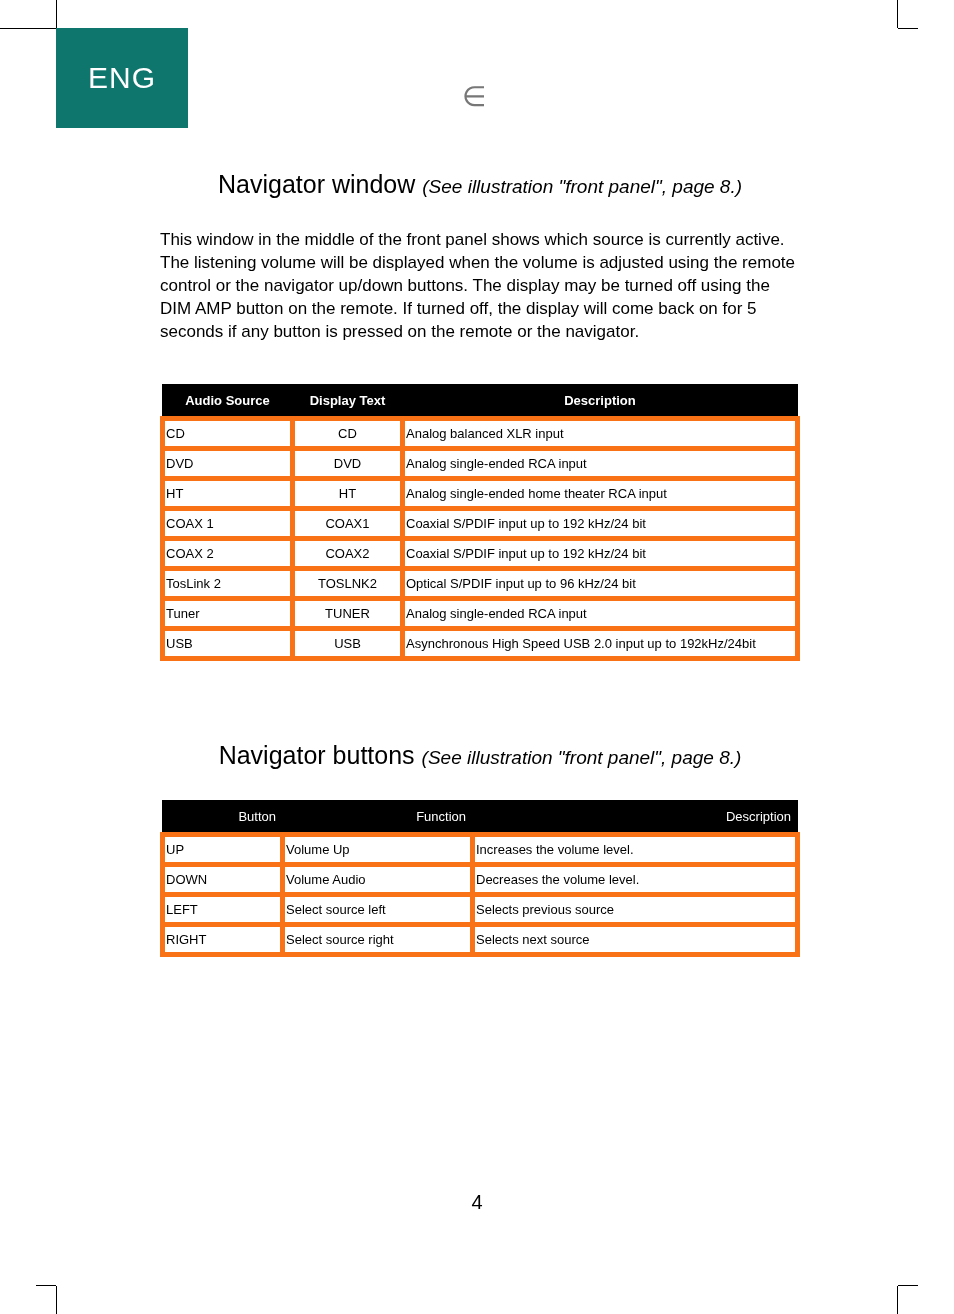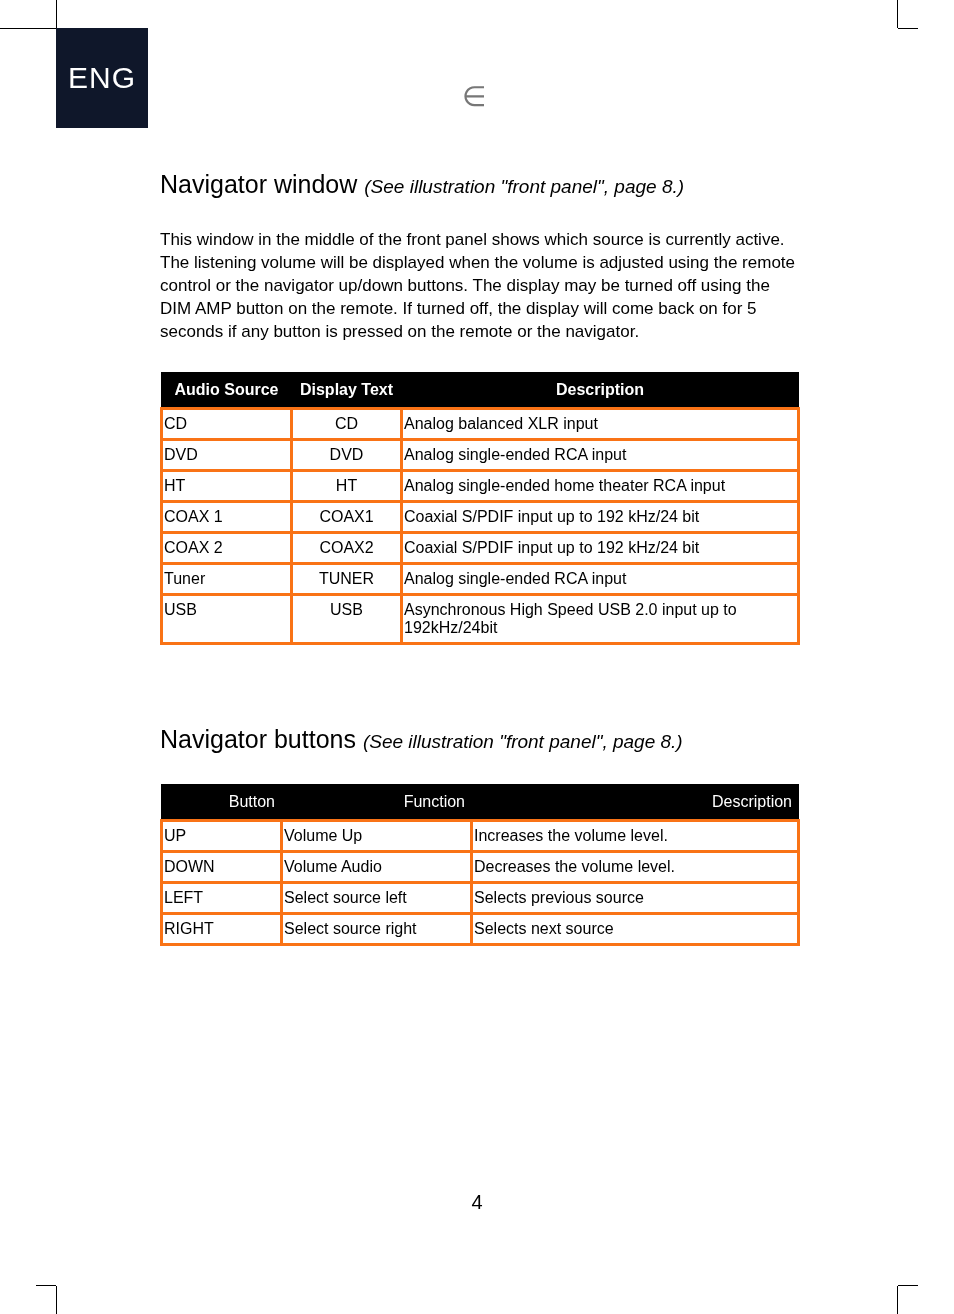--- a/index.html
+++ b/index.html
@@ -5,29 +5,29 @@
   html,body{margin:0;padding:0;background:#fff;font-family:"Futura","Century Gothic","Trebuchet MS",sans-serif;color:#000;}
   .page{position:relative;width:954px;height:1314px;margin:0 auto;background:#fff;}
   .crop-tl{position:absolute;top:28px;left:0;width:56px;height:0;border-top:1px solid #000;}
   .crop-tl2{position:absolute;top:0;left:56px;width:0;height:28px;border-left:1px solid #000;}
   .crop-tr{position:absolute;top:28px;right:36px;width:20px;height:0;border-top:1px solid #000;}
   .crop-tr2{position:absolute;top:0;right:56px;width:0;height:28px;border-left:1px solid #000;}
   .crop-bl{position:absolute;bottom:28px;left:36px;width:20px;height:0;border-top:1px solid #000;}
   .crop-bl2{position:absolute;bottom:0;left:56px;width:0;height:28px;border-left:1px solid #000;}
   .crop-br{position:absolute;bottom:28px;right:36px;width:20px;height:0;border-top:1px solid #000;}
   .crop-br2{position:absolute;bottom:0;right:56px;width:0;height:28px;border-left:1px solid #000;}
-  .lang-block{position:absolute;top:28px;left:56px;width:92px;height:100px;background:#0f172a;color:#fff;display:flex;align-items:center;justify-content:center;font-size:30px;letter-spacing:1px;}
+  .lang-block{position:absolute;top:28px;left:56px;width:132px;height:100px;background:#0f766e;color:#fff;display:flex;align-items:center;justify-content:center;font-size:30px;letter-spacing:1px;}
   .ce-mark{position:absolute;top:80px;left:462px;font-size:28px;color:#777;font-family:"Arial",sans-serif;}
   .content{position:absolute;top:170px;left:160px;width:640px;}
-  h2{font-weight:400;font-size:25px;margin:0 0 30px 0;}
+  h2{font-weight:400;font-size:25px;margin:0 0 30px 0;text-align:center;}
   h2 .ref{font-style:italic;font-size:19px;}
-  p.desc{font-size:17px;line-height:1.35;margin:0 0 28px 0;font-weight:300;}
-  table{border-collapse:collapse;width:100%;font-size:16px;}
+  p.desc{font-size:17px;line-height:1.35;margin:0 0 40px 0;font-weight:300;}
+  table{border-collapse:collapse;width:100%;font-size:13px;}
   thead th{background:#000;color:#fff;font-weight:600;text-align:center;padding:8px 6px;border:1px solid #000;}
-  tbody td{border:3px solid #f97316;padding:5px 1px;vertical-align:top;font-weight:300;}
+  tbody td{border:5px solid #f97316;padding:5px 1px;vertical-align:top;font-weight:300;}
   .t1 col.c1{width:130px;} .t1 col.c2{width:110px;}
   .t1 tbody td:nth-child(2){text-align:center;}
   .t2{width:100%;}
   .t2 col.c1{width:120px;} .t2 col.c2{width:190px;}
   .t2 thead th{font-weight:400;text-align:right;}
   .spacer{height:80px;}
   .page-num{position:absolute;bottom:100px;left:0;width:954px;text-align:center;font-size:20px;}
 </style>
 </head>
 <body>
@@ -85,20 +85,25 @@
             <td>COAX 1</td>
             <td>COAX1</td>
             <td>Coaxial S/PDIF input up to 192 kHz/24 bit</td>
           </tr>
           <tr>
             <td>COAX 2</td>
             <td>COAX2</td>
             <td>Coaxial S/PDIF input up to 192 kHz/24 bit</td>
           </tr>
           <tr>
+            <td>TosLink 2</td>
+            <td>TOSLNK2</td>
+            <td>Optical S/PDIF input up to 96 kHz/24 bit</td>
+          </tr>
+          <tr>
             <td>Tuner</td>
             <td>TUNER</td>
             <td>Analog single-ended RCA input</td>
           </tr>
           <tr>
             <td>USB</td>
             <td>USB</td>
             <td>Asynchronous High Speed USB 2.0 input up to 192kHz/24bit</td>
           </tr>
         </tbody>

